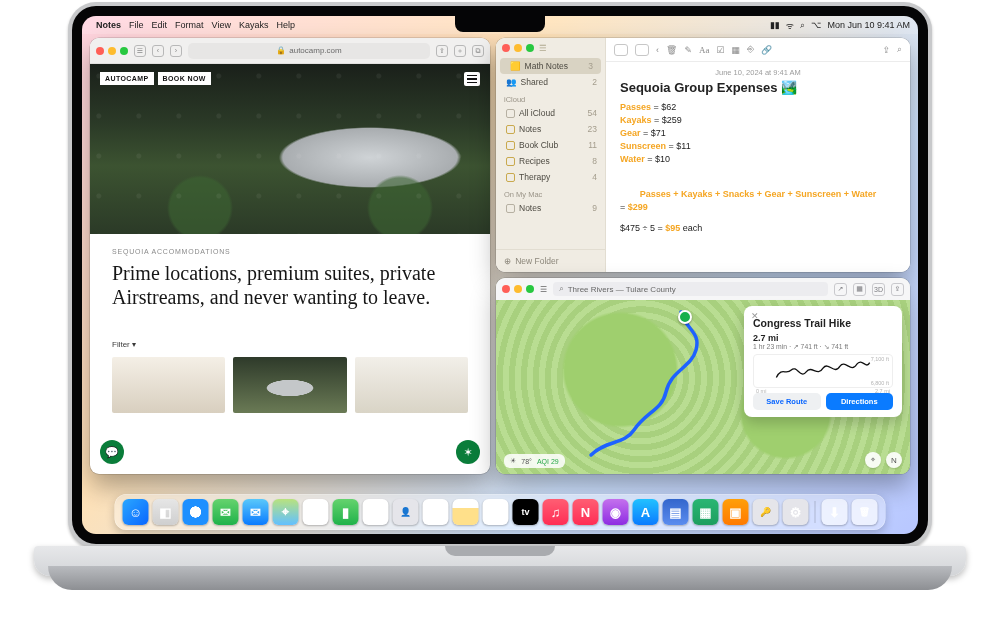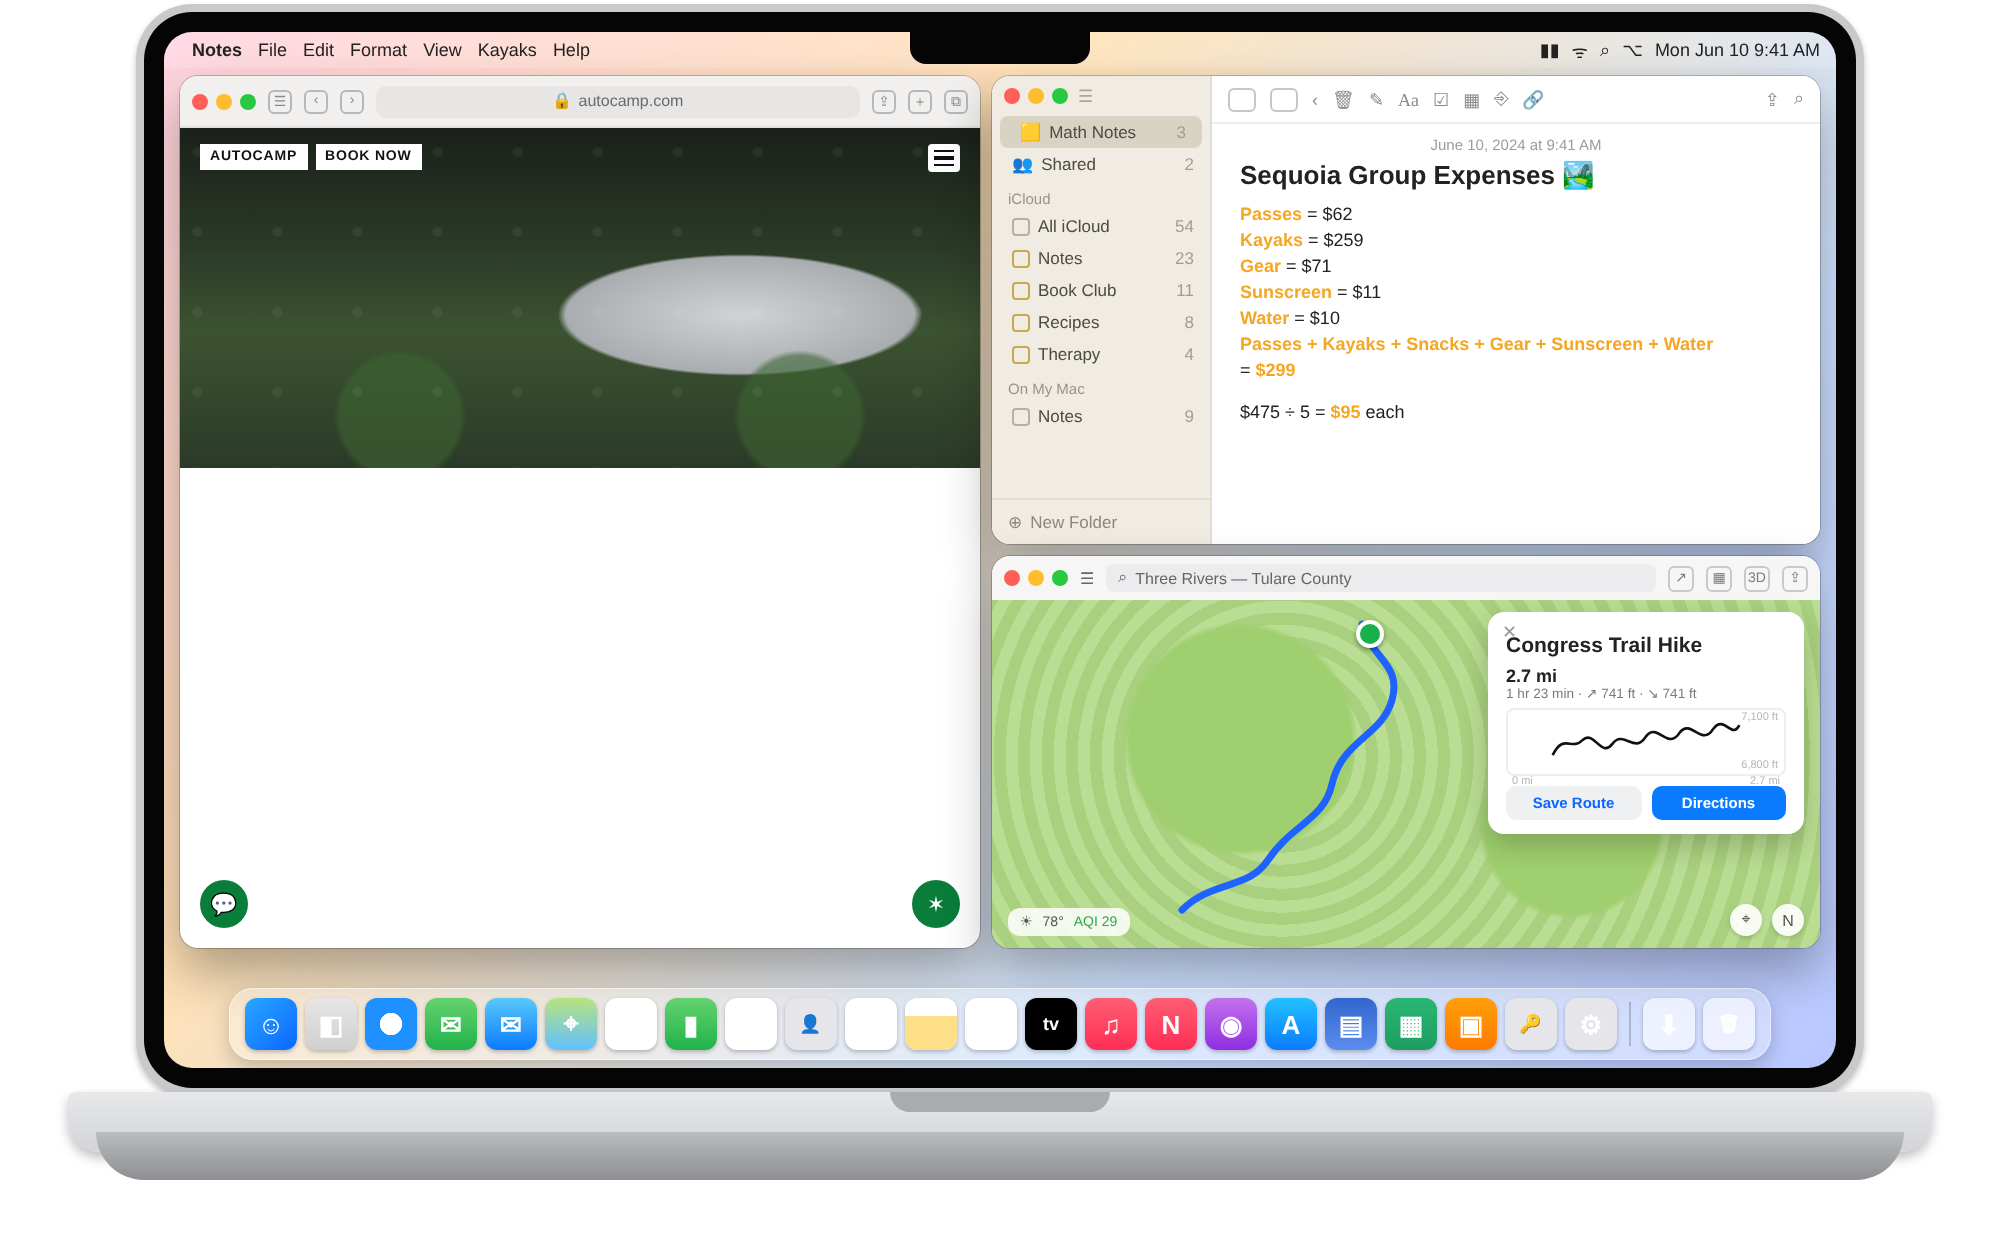--- a/index.html
+++ b/index.html
@@ -220,20 +220,30 @@
           <div class="badge">
             <span>AUTOCAMP</span>
             <span>BOOK NOW</span>
           </div>
           <div class="menu">
               <i></i>
               <i></i>
               <i></i>
             </div>
         </div>
+        <div class="saf-body">
+          <div class="saf-eyebrow">SEQUOIA ACCOMMODATIONS</div>
+          <div class="saf-head">Prime locations, premium suites, private Airstreams, and never wanting to leave.</div>
+          <div class="saf-filter">Filter ▾</div>
+          <div class="saf-thumbs">
+            <div class="th1"></div>
+            <div class="th2"></div>
+            <div class="th3"></div>
+          </div>
+        </div>
         <div class="fab left">💬</div>
         <div class="fab right">✶</div>
       </div>
 
       <div class="win notes">
         <div class="n-side">
           <div class="top">
             <div class="traffic">
               <span class="tr-r"></span>
                 <span class="tr-y"></span>
@@ -327,21 +337,21 @@
             <span>⌕</span>
           </div>
           <div class="n-body">
             <div class="n-time">June 10, 2024 at 9:41 AM</div>
             <div class="n-title">Sequoia Group Expenses 🏞️</div>
             <p><span class="k">Passes</span><span> = $62</span></p>
             <p><span class="k">Kayaks</span><span> = $259</span></p>
             <p><span class="k">Gear</span><span> = $71</span></p>
             <p><span class="k">Sunscreen</span><span> = $11</span></p>
             <p><span class="k">Water</span><span> = $10</span></p>
-            <p style="margin-top:0;"><span class="k">Passes + Kayaks + Snacks + Gear + Sunscreen + Water</span></p>
+            <p style="margin-top:22px;text-align:center;"><span class="k">Passes + Kayaks + Snacks + Gear + Sunscreen + Water</span></p>
             <p><span>= </span><span class="k">$299</span></p>
             <p style="margin-top:8px;"><span>$475 ÷ 5 = </span><span class="k">$95</span><span> each</span></p>
           </div>
         </div>
       </div>
 
       <div class="win maps">
         <div class="m-bar">
           <div class="traffic">
             <span class="tr-r"></span>

